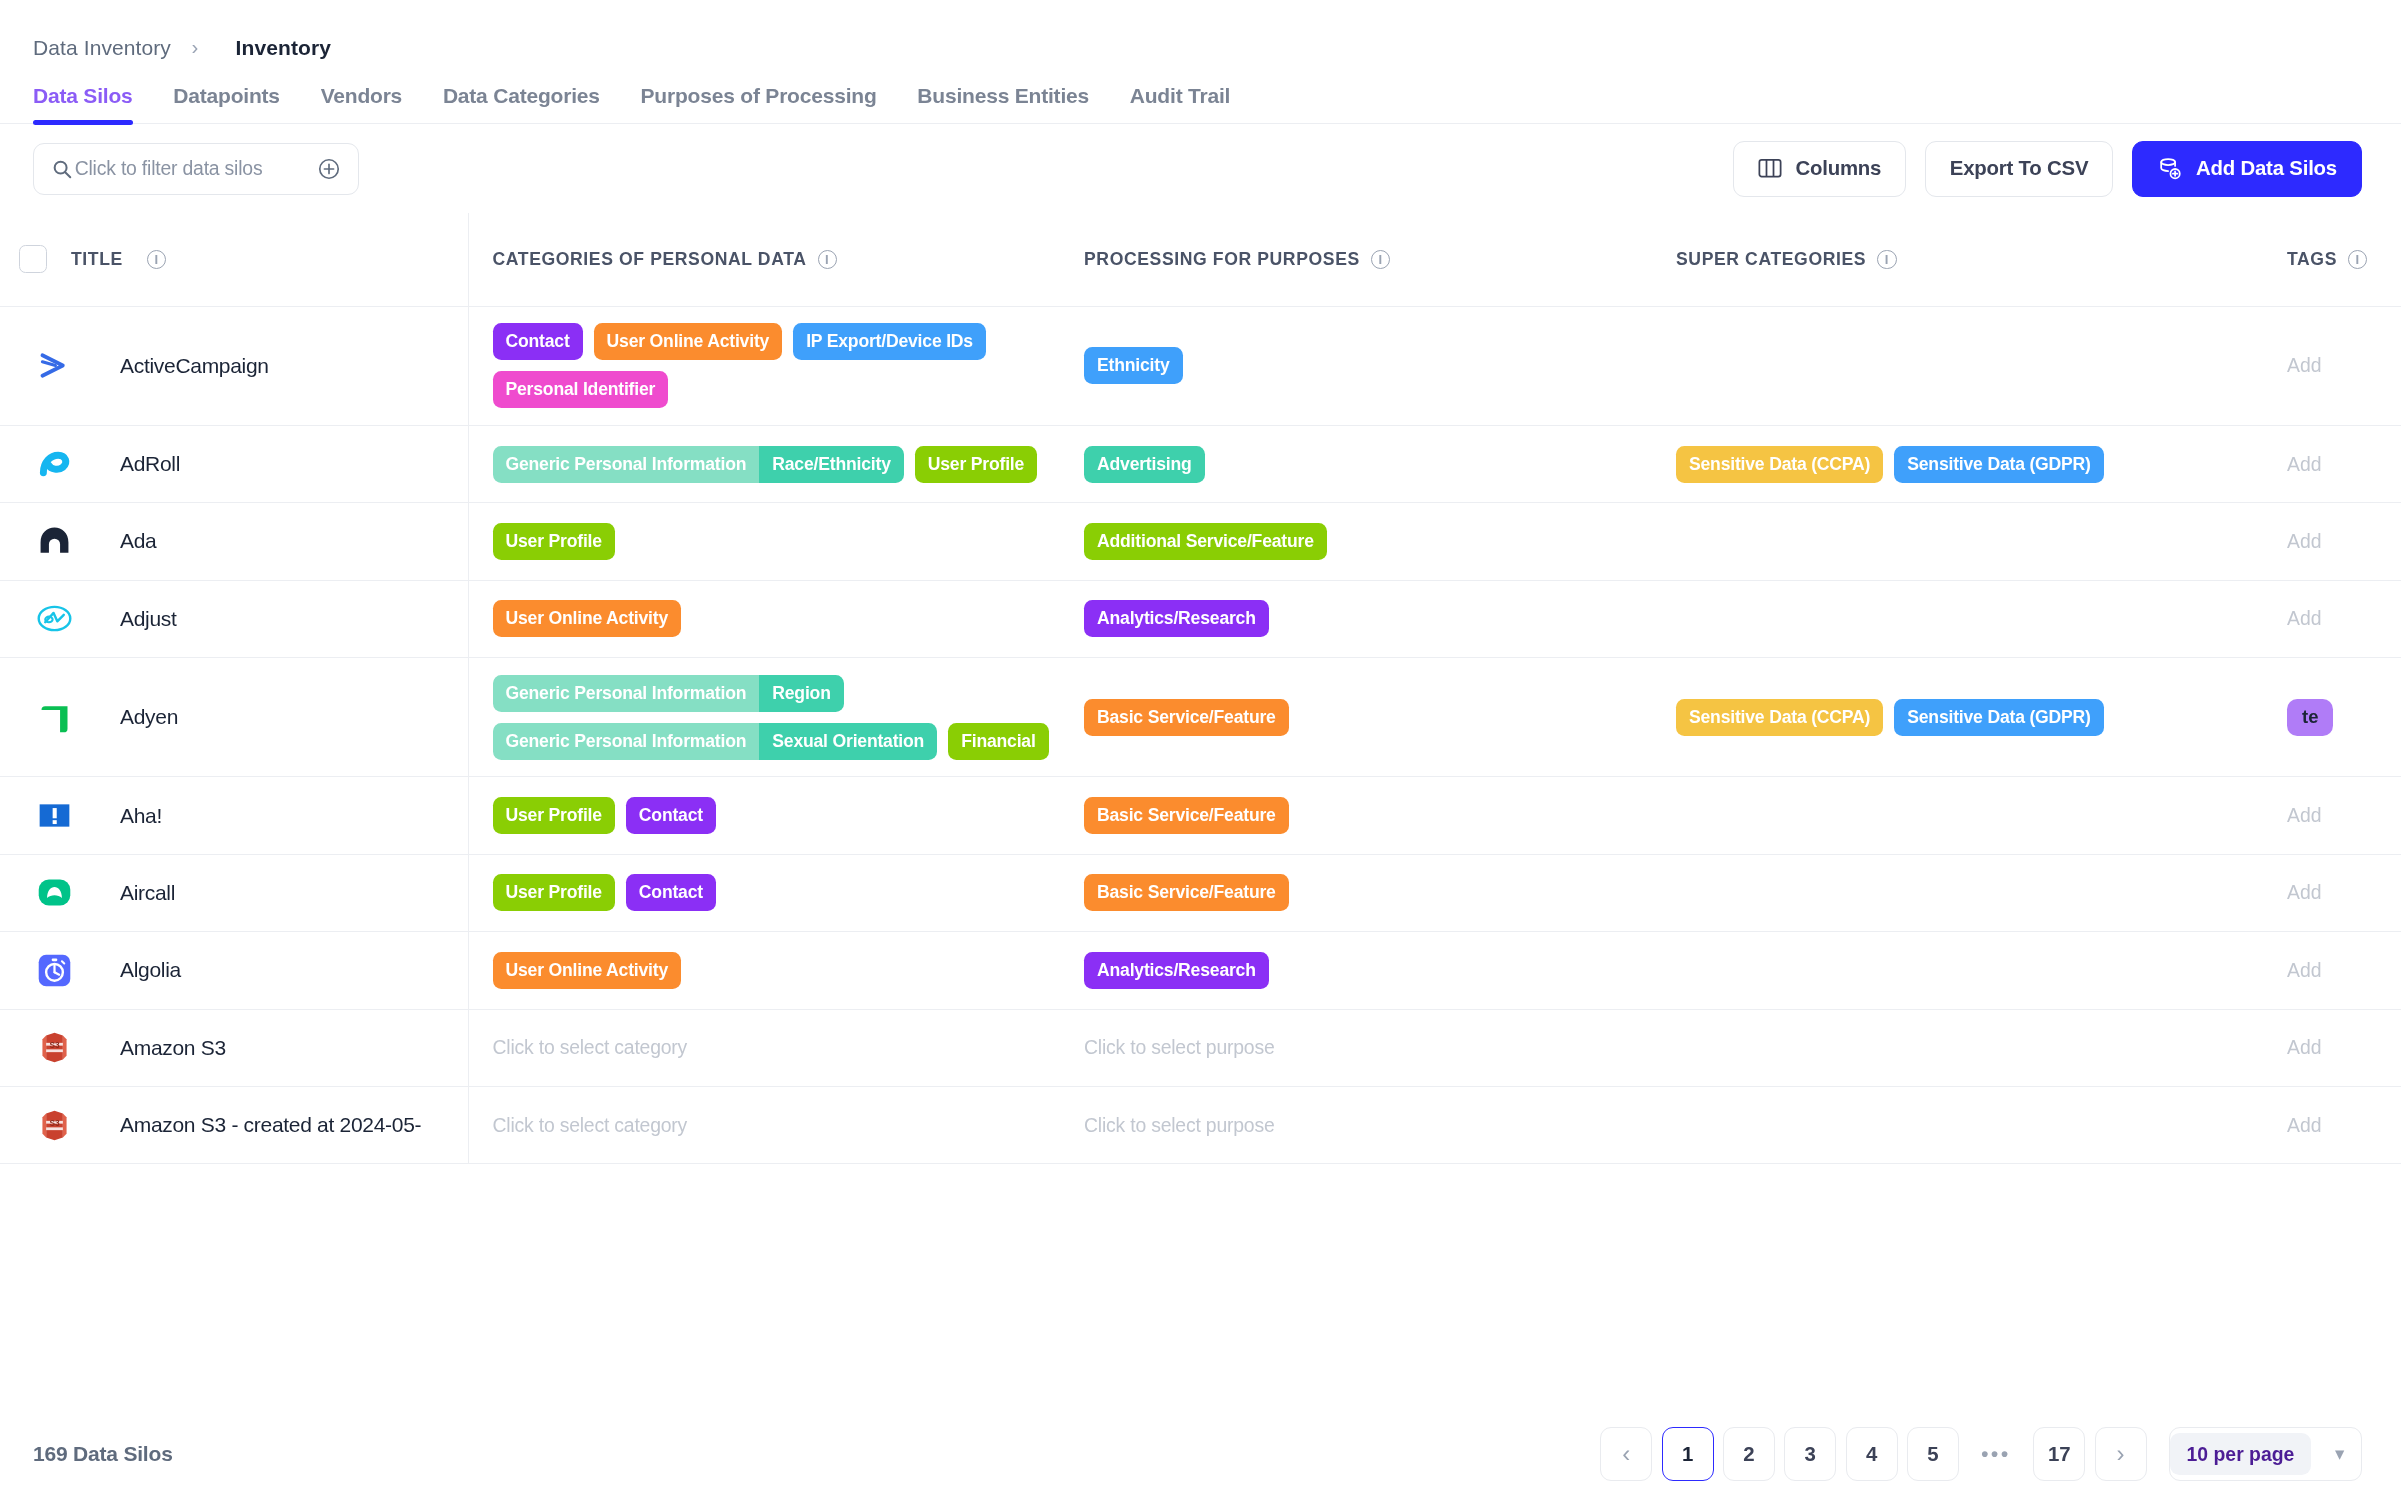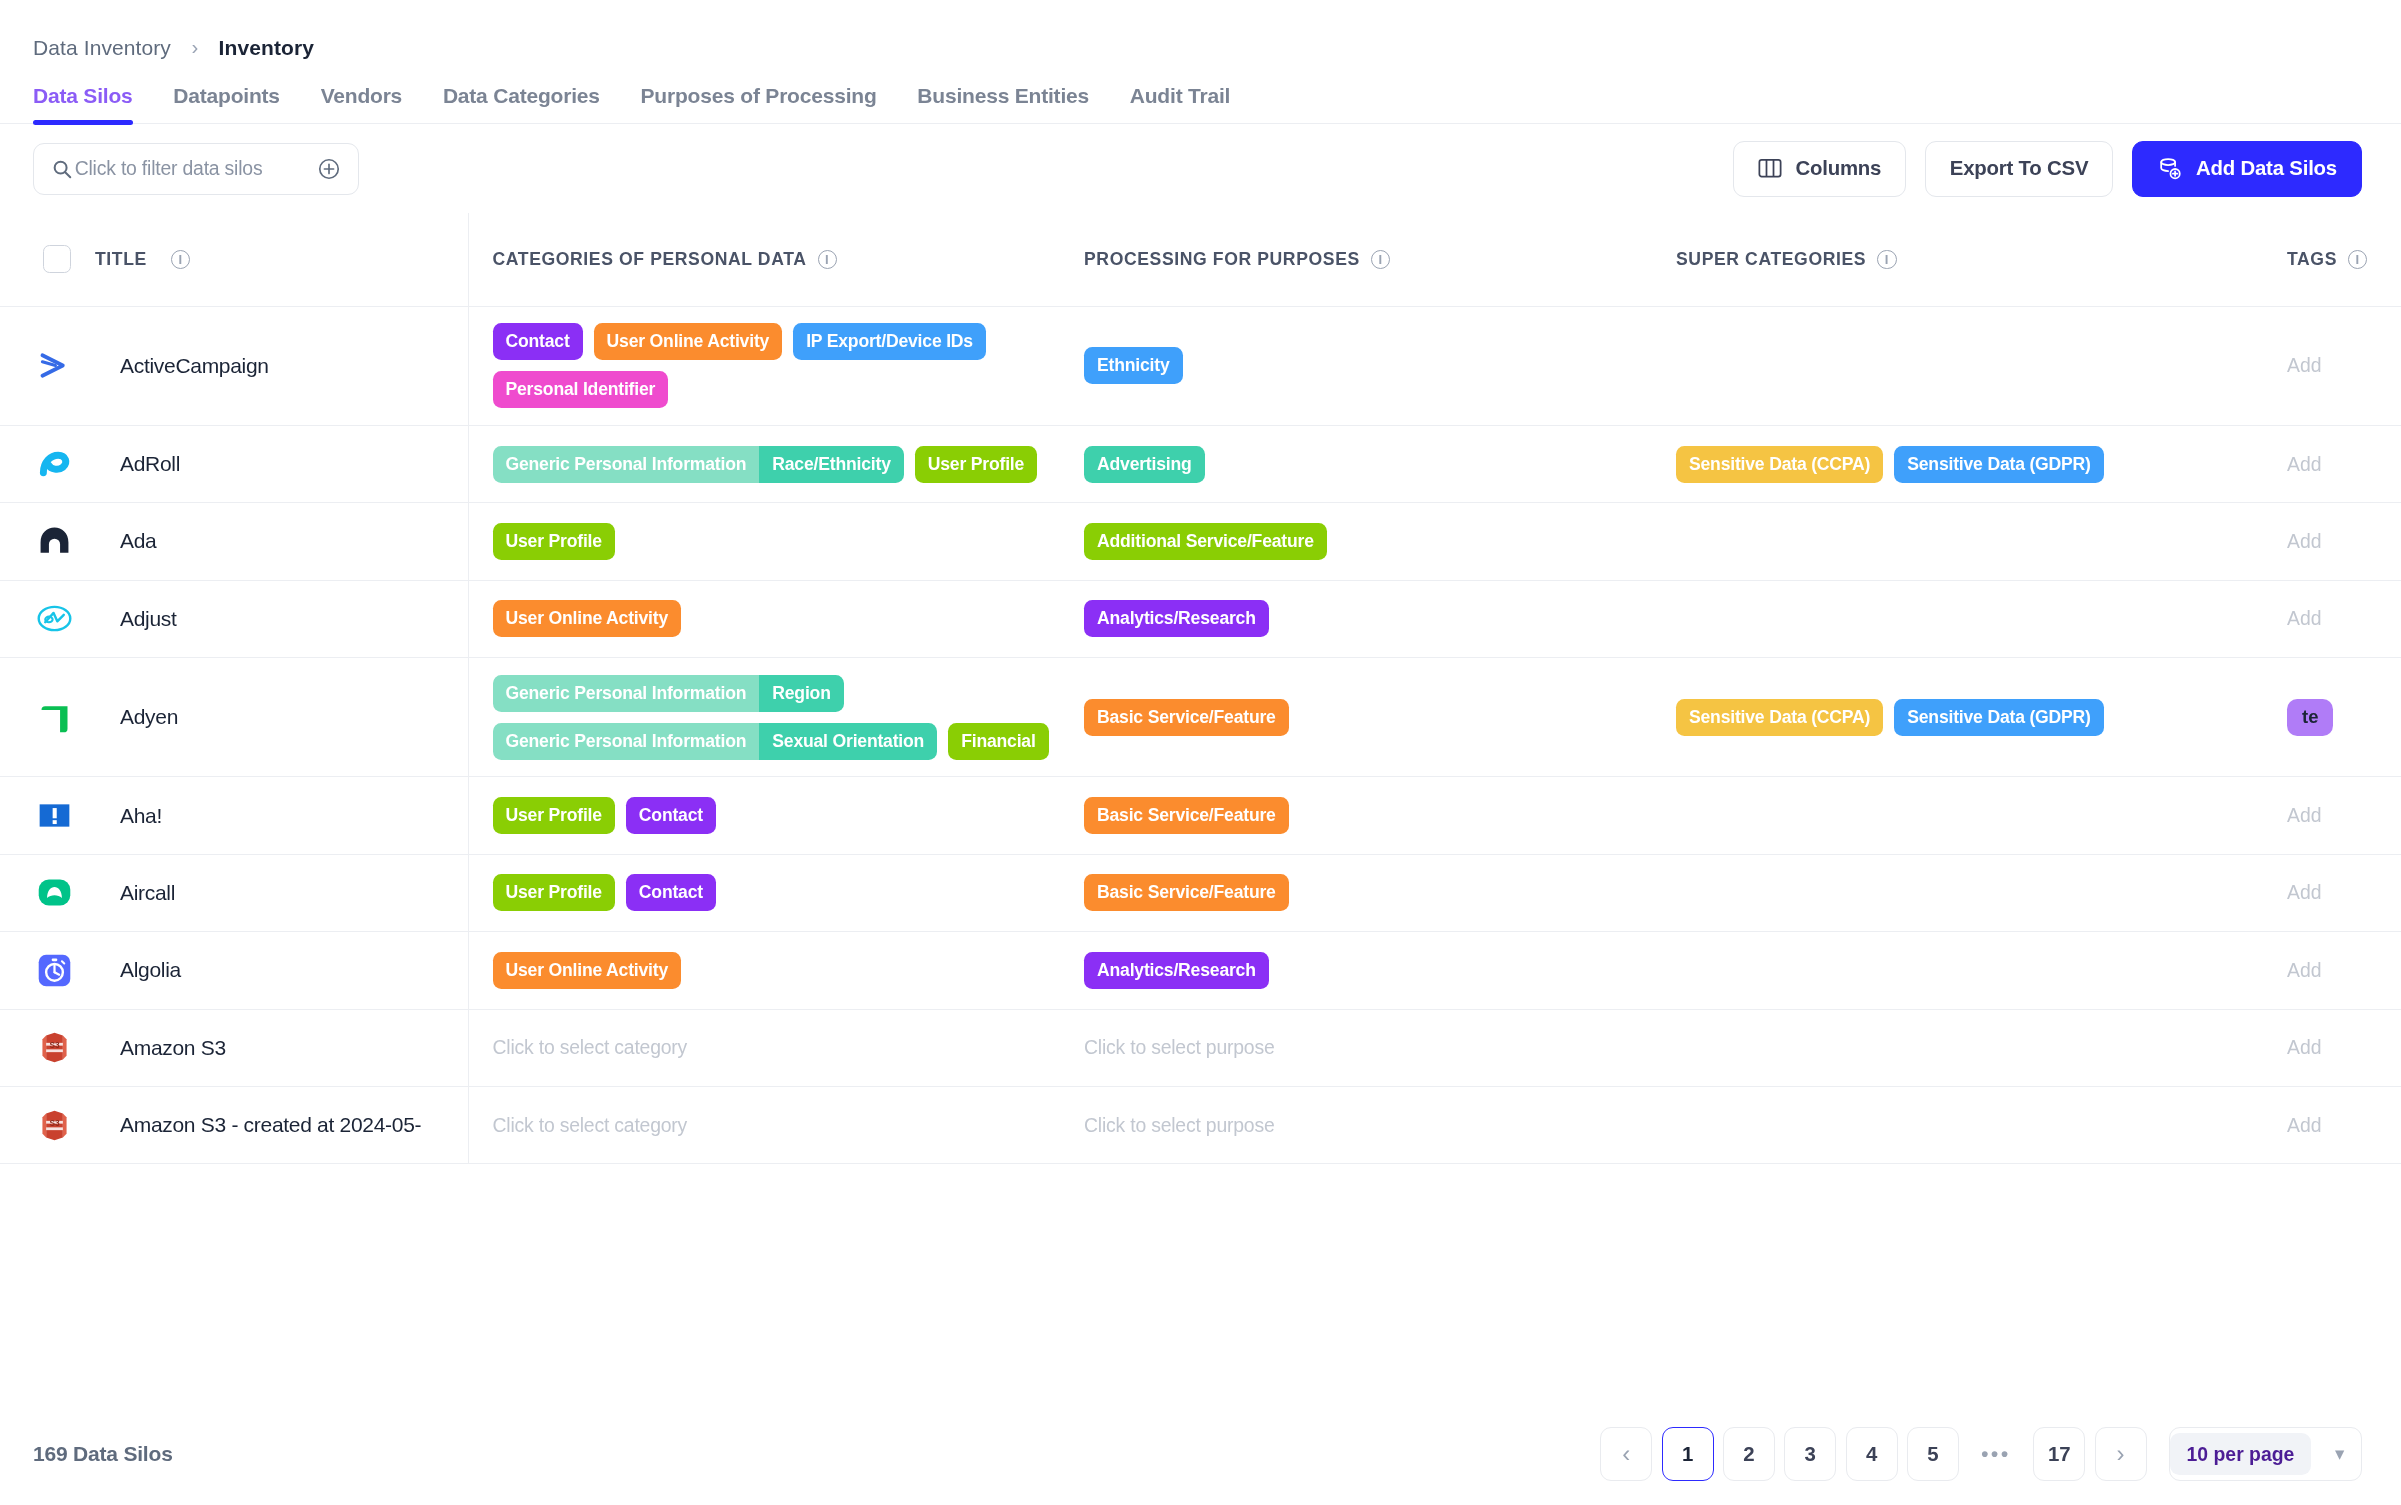--- a/index.html
+++ b/index.html
@@ -11,21 +11,21 @@
     overflow: hidden;
   }
   .page { width: 2401px; height: 1506px; position: relative; display: flex; flex-direction: column; }
 
   
   .breadcrumb {
     display: flex; align-items: center; gap: 20.4px;
     padding: 28px 0 0 33px; height: 67px;
   }
   .crumb { font-size: 21px; color: #5f6b7d; font-weight: 400; letter-spacing: 0.1px; }
-  .crumb.current { color: #1b2436; font-weight: 700; }
+  .crumb.current { color: #1b2436; font-weight: 700; margin-left: 17px; }
   .crumb-sep { color: #98a2b3; font-size: 20.4px; line-height: 1; }
 
   
   .tabbar {
     display: flex; align-items: flex-end; gap: 0;
     padding: 0 0 0 33px; height: 57px;
     border-bottom: 1.9px solid #eceef2;
     position: relative;
   }
   .tab {
@@ -79,21 +79,21 @@
 
   .tbl thead th {
     text-align: left; vertical-align: middle;
     font-size: 17.6px; font-weight: 700; letter-spacing: 0.6px;
     color: #4a5367; text-transform: uppercase;
     height: 93px; padding: 0;
     border-bottom: 1.4px solid #eceef2;
     background: #fff;
   }
   .th-inner { display: flex; align-items: center; gap: 11px; }
-  .th-title { padding-left: 43px; gap: 24px; }
+  .th-title { padding-left: 19px; gap: 24px; }
   .th-pad   { padding-left: 24px; }
   .tbl thead th.divider-left { border-left: 1.4px solid #eceef2; }
 
   .chk {
     width: 28px; height: 28px; border: 1.7px solid #cfd4dd;
     border-radius: 6.5px; background: #fff; display: inline-block; cursor: pointer;
     flex: none;
   }
   .info-i {
     width: 19.4px; height: 19.4px; border: 1.5px solid #9aa3b2; border-radius: 50%;

